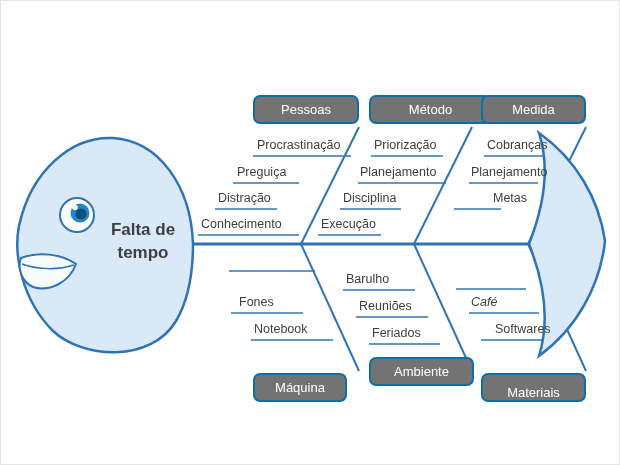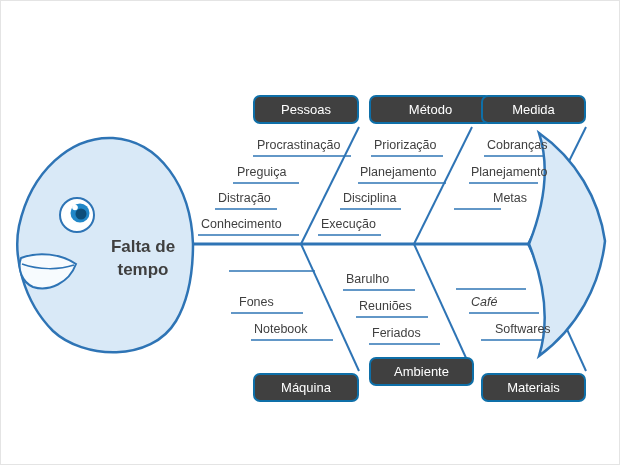--- a/index.html
+++ b/index.html
@@ -3,30 +3,30 @@
 <meta charset="utf-8">
 <style>
   html,body { margin:0; padding:0; background:#ffffff; }
   .container {
     position:relative; width:620px; height:465px; background:#ffffff;
     border:1px solid #e4e4e4; box-sizing:border-box;
     font-family:"Liberation Sans", sans-serif; overflow:hidden;
   }
   .diagram-svg { position:absolute; left:0; top:0; width:620px; height:465px; }
   .cat-box {
-    position:absolute; height:29px; background:#404040; border:2px solid #0E6FA8;
+    position:absolute; height:29px; background:#737373; border:2px solid #0E6FA8;
     border-radius:7px; display:flex; align-items:center; justify-content:center;
     color:#ffffff; font-size:13px; box-sizing:border-box;
   }
   .item {
     position:absolute; font-size:12.5px; color:#3F3F3F; white-space:nowrap;
   }
   .head-label {
     position:absolute; left:92px; top:218px; width:100px; text-align:center;
-    font-weight:bold; font-size:17px; color:#3F3F3F; line-height:1.35;margin-top:17px;
+    font-weight:bold; font-size:17px; color:#3F3F3F; line-height:1.35;
   }
 </style>
 </head>
 <body>
 
 <div class="container">
 
   <svg class="diagram-svg" viewBox="0 0 620 465">
 
     <line x1="190" y1="243" x2="529" y2="243" stroke="#2E74B5" stroke-width="3"></line>
@@ -103,27 +103,27 @@
   <div class="cat-box" style="left:252px; top:94px; width:106px;">
     <span>Pessoas</span>
   </div>
   <div class="cat-box" style="left:368px; top:94px; width:123px;">
     <span>Método</span>
   </div>
   <div class="cat-box" style="left:480px; top:94px; width:105px;">
     <span>Medida</span>
   </div>
 
-  <div class="cat-box" style="left:252px; top:372px; width:106px;">
+  <div class="cat-box" style="left:252px; top:372px; width:94px;">
     <span>Máquina</span>
   </div>
   <div class="cat-box" style="left:368px; top:356px; width:105px;">
     <span>Ambiente</span>
   </div>
-  <div class="cat-box" style="left:480px; top:372px; width:105px;">
+  <div class="cat-box" style="left:480px; top:372px; width:105px;align-items:flex-end;">
     <span>Materiais</span>
   </div>
 
   <span class="item" style="left:256px; top:137px;">Procrastinação</span>
   <span class="item" style="left:236px; top:164px;">Preguiça</span>
   <span class="item" style="left:217px; top:190px;">Distração</span>
   <span class="item" style="left:200px; top:216px;">Conhecimento</span>
 
   <span class="item" style="left:373px; top:137px;">Priorização</span>
   <span class="item" style="left:359px; top:164px;">Planejamento</span>

